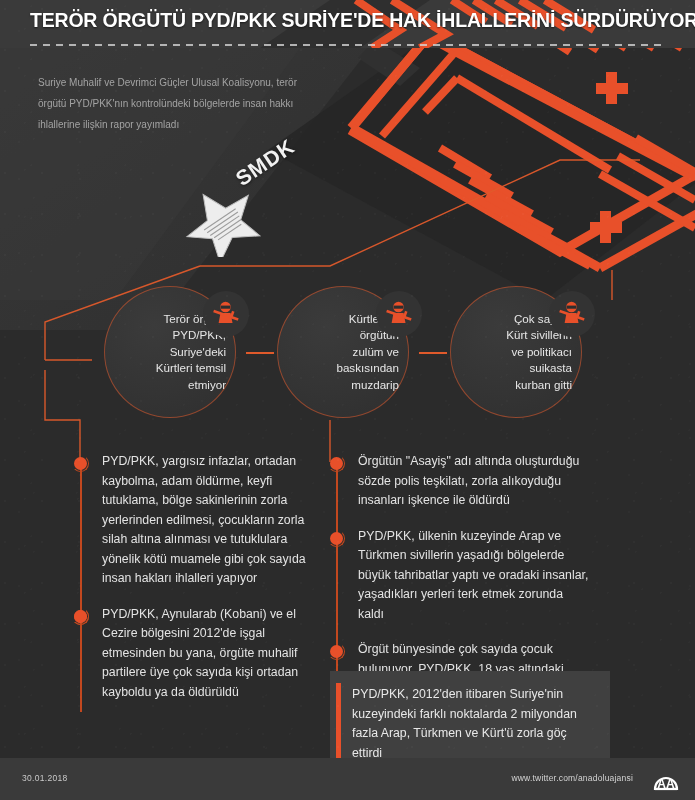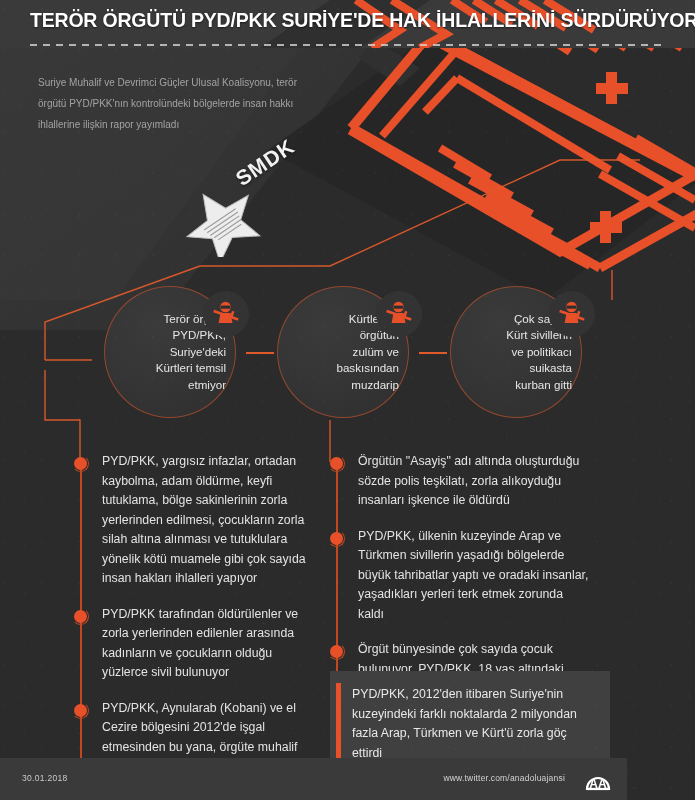--- a/index.html
+++ b/index.html
@@ -108,21 +108,21 @@
     background:#404040; padding:14px 16px 14px 22px;
   }
   .highlight::before {
     content:""; position:absolute; left:6px; top:12px; bottom:12px;
     width:5px; background:#e8502a;
   }
   .highlight-text { font-size:12.3px; line-height:19.5px; color:#e8e8e8; }
 
   
   .footer {
-    position:absolute; left:0; bottom:0; width:627px; height:42px; z-index:7;
+    position:absolute; left:0; bottom:0; width:695px; height:42px; z-index:7;
     background:#3a3a3a;
   }
   .footer-date {
     position:absolute; left:22px; top:15px;
     font-size:8.5px; color:#c9c9c9; letter-spacing:.3px;
   }
   .footer-url {
     position:absolute; right:62px; top:15px;
     font-size:8.5px; color:#d3d3d3; letter-spacing:.2px;margin-left:12px;
   }
@@ -318,21 +318,20 @@
 
 <div class="col col-left">
   <div class="bullet">
     <span class="bullet-arc"></span>
     <span class="bullet-dot"></span>
     <div class="bullet-text">PYD/PKK, yargısız infazlar, ortadan kaybolma, adam öldürme, keyfi tutuklama, bölge sakinlerinin zorla yerlerinden edilmesi, çocukların zorla silah altına alınması ve tutuklulara yönelik kötü muamele gibi çok sayıda insan hakları ihlalleri yapıyor</div>
   </div>
   <div class="bullet">
     <span class="bullet-arc"></span>
     <span class="bullet-dot"></span>
-    <div class="bullet-text">PYD/PKK tarafından öldürülenler ve zorla yerlerinden edilenler arasında kadınların ve çocukların olduğu yüzlerce sivil bulunuyor</div>
   </div>
   <div class="bullet">
     <span class="bullet-arc"></span>
     <span class="bullet-dot"></span>
     <div class="bullet-text">PYD/PKK, Aynularab (Kobani) ve el Cezire bölgesini 2012'de işgal etmesinden bu yana, örgüte muhalif partilere üye çok sayıda kişi ortadan kayboldu ya da öldürüldü</div>
   </div>
 </div>
 
 <div class="col col-right">
   <div class="bullet">

